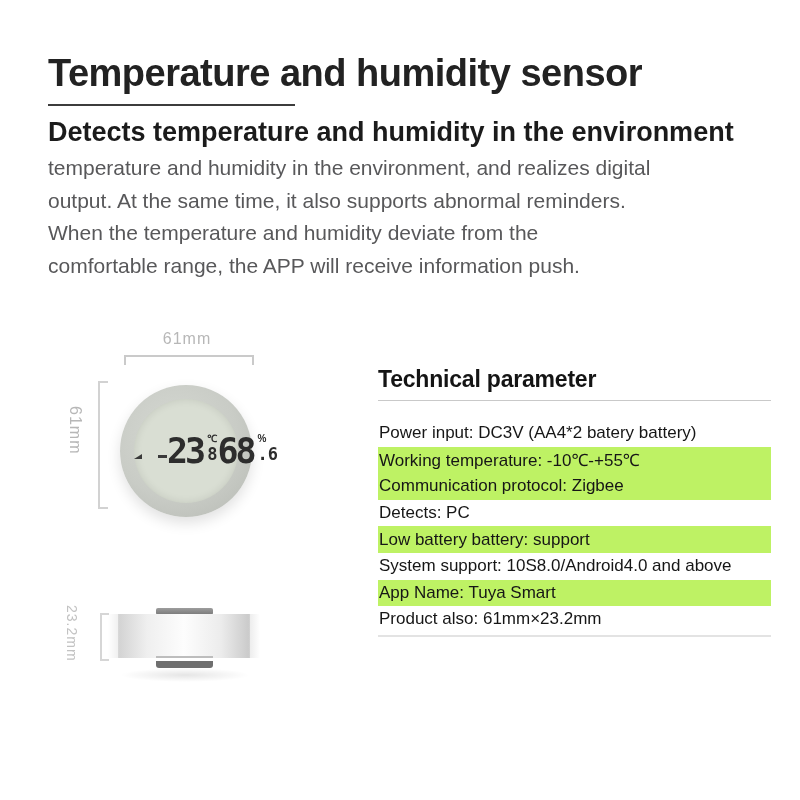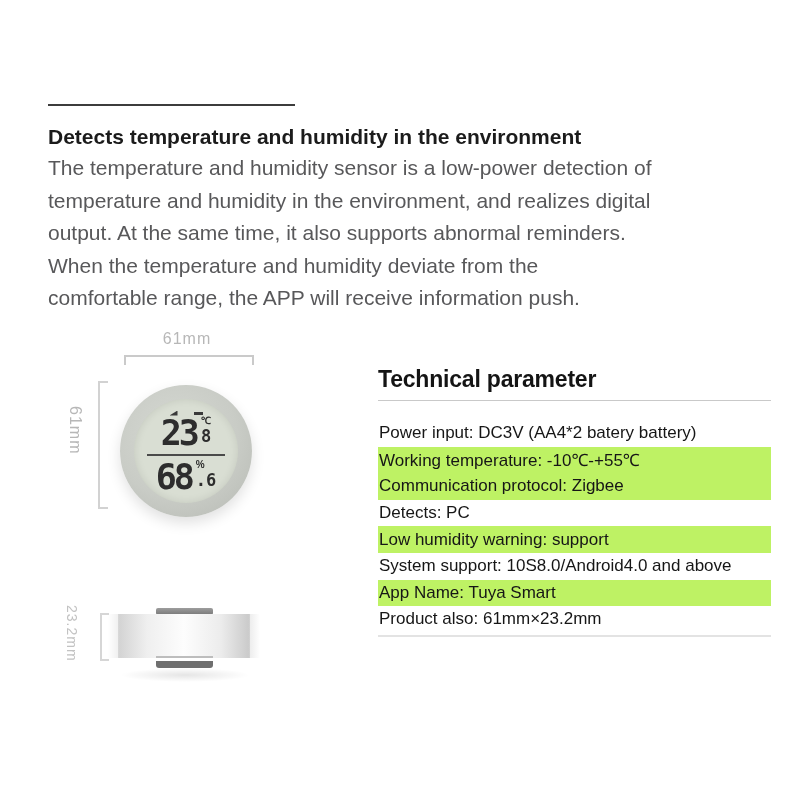--- a/index.html
+++ b/index.html
@@ -3,38 +3,38 @@
 <meta charset="utf-8">
 <style>
   html,body{margin:0;padding:0;background:#fff;}
   body{font-family:"Liberation Sans",sans-serif;-webkit-font-smoothing:antialiased;}
   .canvas{position:relative;width:800px;height:800px;background:#fff;overflow:hidden;}
 
   
   .title{position:absolute;left:48px;top:52px;font-size:38px;font-weight:bold;
          color:#222;letter-spacing:-0.5px;}
   .title-underline{position:absolute;left:48px;top:104px;width:247px;height:2px;background:#3c3c3c;}
-  .subtitle{position:absolute;left:48px;top:117px;font-size:21px;font-weight:bold;color:#1b1b1b;margin-top:8px;}
+  .subtitle{position:absolute;left:48px;top:117px;font-size:27px;font-weight:bold;color:#1b1b1b;}
   .description{position:absolute;left:48px;top:152px;font-size:21px;color:#58585a;line-height:32.5px;}
 
   
   .dim-label{color:#b7b7b7;font-size:16px;letter-spacing:1px;}
   .dim-top{position:absolute;left:122px;top:330px;width:130px;text-align:center;}
   .bracket-top{position:absolute;left:124px;top:355px;width:126px;height:8px;
                border-top:2px solid #cacaca;border-left:2px solid #cacaca;border-right:2px solid #cacaca;}
   .dim-left{position:absolute;left:66px;top:406px;writing-mode:vertical-rl;text-orientation:mixed;}
   .bracket-left{position:absolute;left:98px;top:381px;width:8px;height:124px;
                 border-left:2px solid #d2d2d2;border-top:2px solid #d2d2d2;border-bottom:2px solid #d2d2d2;}
 
   .sensor{position:absolute;left:120px;top:385px;width:132px;height:132px;border-radius:50%;
           background:radial-gradient(circle at 42% 38%, #d6d9d3 0%, #c9ccc6 55%, #bdc0ba 82%, #aeb1ab 100%);
           box-shadow:0 6px 14px rgba(0,0,0,0.12);}
   .lcd{position:absolute;left:14px;top:14px;width:104px;height:104px;border-radius:50%;
        background:#d9ded3;box-shadow:inset 0 0 8px rgba(0,0,0,0.10);
-       display:flex;flex-direction:column;align-items:center;}
+       display:flex;flex-direction:row;align-items:center;}
   .lcd-marks{display:flex;gap:16px;margin-top:11px;height:6px;align-items:center;}
   .mark-flag{width:8px;height:5px;background:#3a3a3a;clip-path:polygon(0 100%,100% 0,100% 100%);}
   .mark-dash{width:9px;height:3px;background:#3a3a3a;}
   .lcd-row{display:flex;align-items:flex-start;justify-content:center;line-height:1;}
   .digits{font-family:"DejaVu Sans Mono",monospace;font-weight:bold;font-size:35px;
           color:#2d2d2d;letter-spacing:-3px;}
   .small-col{display:flex;flex-direction:column;align-items:flex-start;margin-left:4px;}
   .unit{font-size:10px;font-weight:bold;color:#2d2d2d;line-height:1;}
   .dec{font-family:"DejaVu Sans Mono",monospace;font-size:17px;font-weight:bold;color:#2d2d2d;line-height:1;margin-top:2px;}
   .lcd-divider{width:78px;height:2px;background:#4a4a4a;margin:3px 0 4px 0;}
@@ -64,24 +64,24 @@
   .spec-rows{margin-top:19px;}
   .spec-row{height:26.6px;display:flex;align-items:center;font-size:17px;color:#161616;padding-left:1px;}
   .spec-row.alt{background:#bef264;}
   .spec-bottom-line{margin-top:2px;height:2px;background:#e3e3e3;}
 </style>
 </head>
 <body>
 
 <div class="canvas">
 
+  <div class="title">Temperature and humidity sensor</div>
   <div class="title-underline"></div>
   <div class="subtitle">Detects temperature and humidity in the environment</div>
   <div class="description">
-    <div>The temperature and humidity sensor is a low-power detection of</div>
     <div>temperature and humidity in the environment, and realizes digital</div>
     <div>output. At the same time, it also supports abnormal reminders.</div>
     <div>When the temperature and humidity deviate from the</div>
     <div>comfortable range, the APP will receive information push.</div>
   </div>
 
   <div class="dim-top dim-label">61mm</div>
   <div class="bracket-top"></div>
   <div class="dim-left dim-label">61mm</div>
   <div class="bracket-left"></div>
@@ -120,21 +120,21 @@
   <div class="bracket-depth"></div>
 
   <div class="spec">
     <div class="spec-heading">Technical parameter</div>
     <div class="spec-heading-line"></div>
     <div class="spec-rows">
       <div class="spec-row">Power input: DC3V (AA4*2 batery battery)</div>
       <div class="spec-row alt">Working temperature: -10℃-+55℃</div>
       <div class="spec-row alt">Communication protocol: Zigbee</div>
       <div class="spec-row">Detects: PC</div>
-      <div class="spec-row alt">Low humidity warning: support</div>
+      <div class="spec-row alt">Low battery battery: support</div>
       <div class="spec-row">System support: 10S8.0/Android4.0 and above</div>
       <div class="spec-row alt">App Name: Tuya Smart</div>
       <div class="spec-row">Product also: 61mm×23.2mm</div>
     </div>
     <div class="spec-bottom-line"></div>
   </div>
 
 </div>
 
 </body></html>

